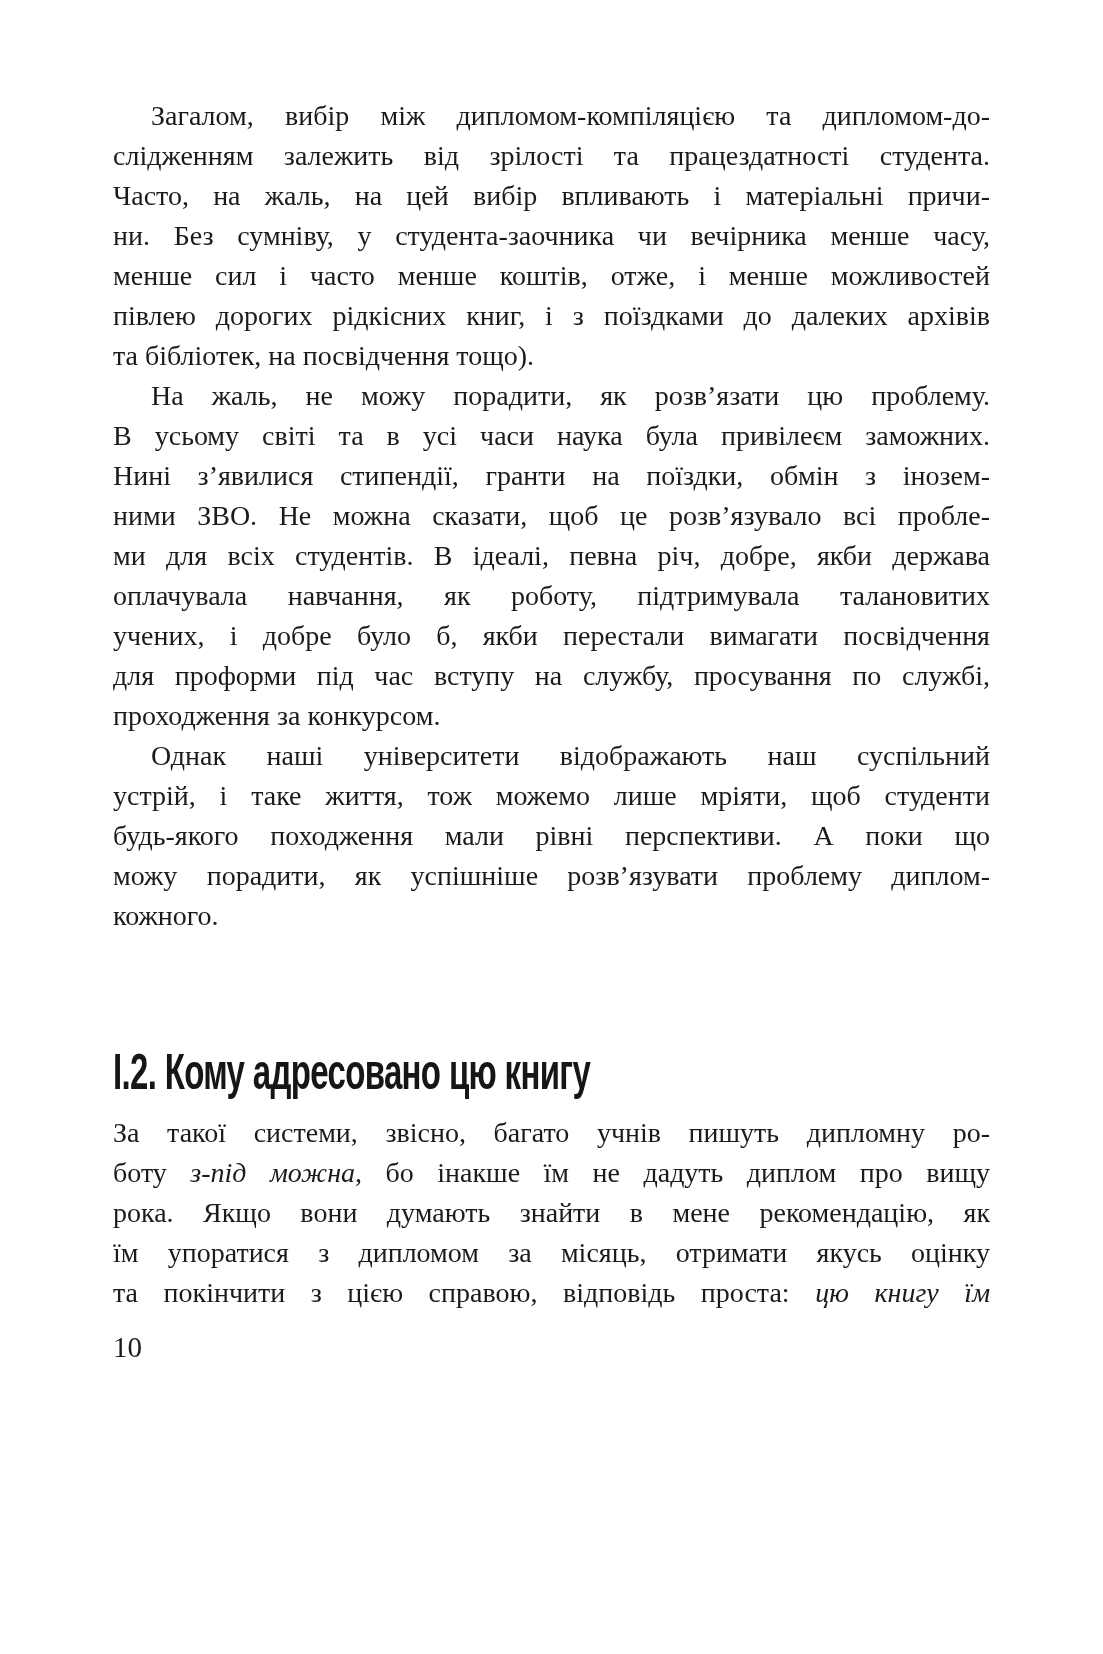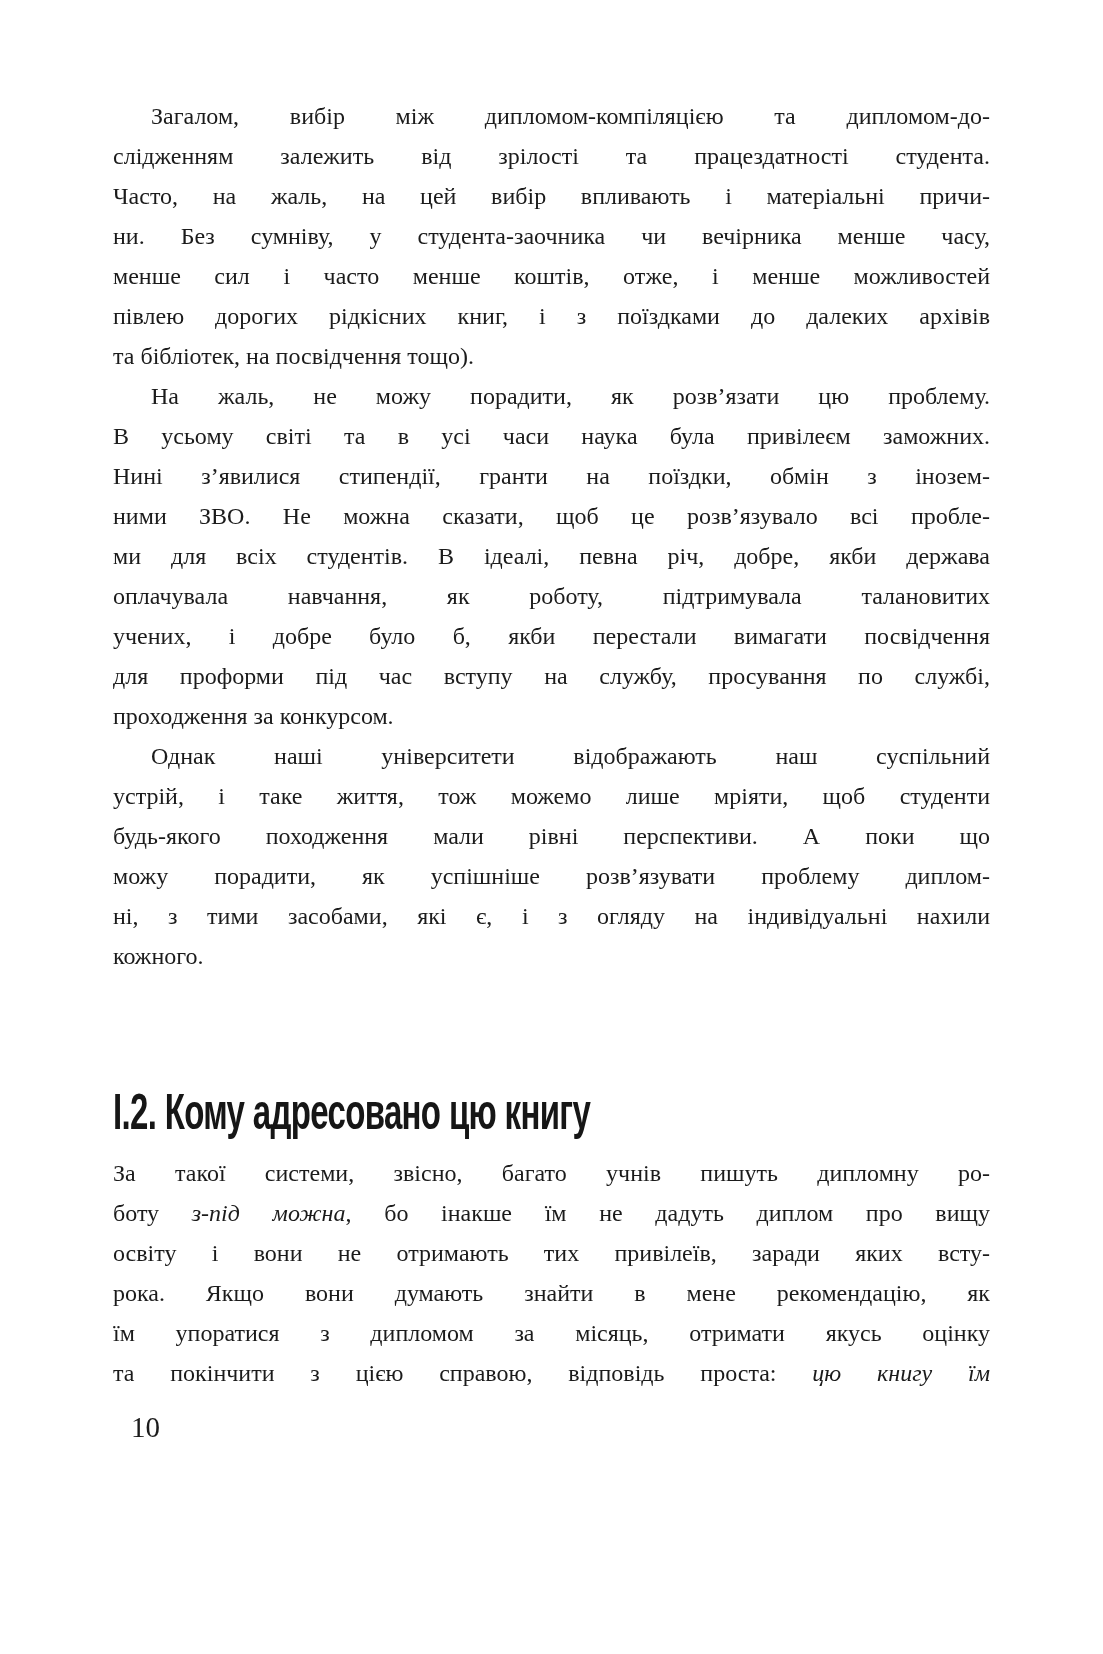--- a/index.html
+++ b/index.html
@@ -17,21 +17,21 @@
     overflow: hidden;
   }
   .text-block {
     position: absolute;
     left: 113px;
     top: 96px;
     width: 877px;
   }
   .paragraph { margin: 0; }
   .line {
-    font-size: 24px;
+    font-size: 28px;
     line-height: 40px;
     text-align: justify;
     text-align-last: justify;
     white-space: normal;
   }
   .line.flush { text-align-last: left; }
   .line.indent { text-indent: 38px; }
   .it { font-style: italic; }
   .heading {
     margin: 108px 0 0 0;
@@ -44,21 +44,20 @@
     transform: scaleX(0.66);
     transform-origin: 0 50%;
     white-space: nowrap;
   }
   .para-after-heading { margin-top: 13px; }
   .page-number {
     margin-top: 14px;
     font-size: 29px;
     line-height: 40px;
     text-align: left;
-    margin-left: 18px;
   }
 </style>
 </head>
 <body>
 
 <div class="page">
   <div class="text-block">
     <div id="paras-before">
         <div class="paragraph">
           <div class="line indent"><span>Загалом, вибір між дипломом-компіляцією та дипломом-до-</span></div>
@@ -78,30 +77,28 @@
           <div class="line"><span>оплачувала навчання, як роботу, підтримувала талановитих</span></div>
           <div class="line"><span>учених, і добре було б, якби перестали вимагати посвідчення</span></div>
           <div class="line"><span>для проформи під час вступу на службу, просування по службі,</span></div>
           <div class="line flush"><span>проходження за конкурсом.</span></div>
         </div>
         <div class="paragraph">
           <div class="line indent"><span>Однак наші університети відображають наш суспільний</span></div>
           <div class="line"><span>устрій, і таке життя, тож можемо лише мріяти, щоб студенти</span></div>
           <div class="line"><span>будь-якого походження мали рівні перспективи. А поки що</span></div>
           <div class="line"><span>можу порадити, як успішніше розв’язувати проблему диплом-</span></div>
-          <div class="line"><span>ні, з тими засобами, які є, і з огляду на індивідуальні нахили</span></div>
           <div class="line flush"><span>кожного.</span></div>
         </div>
       </div>
     <h2 class="heading">І.2. Кому адресовано цю книгу</h2>
     <div id="paras-after">
         <div class="paragraph para-after-heading">
           <div class="line"><span>За такої системи, звісно, багато учнів пишуть дипломну ро-</span></div>
           <div class="line"><span>боту </span><span class="it">з-під можна</span><span>, бо інакше їм не дадуть диплом про вищу</span></div>
-          <div class="line"><span>освіту і вони не отримають тих привілеїв, заради яких всту-</span></div>
           <div class="line"><span>рока. Якщо вони думають знайти в мене рекомендацію, як</span></div>
           <div class="line"><span>їм упоратися з дипломом за місяць, отримати якусь оцінку</span></div>
           <div class="line"><span>та покінчити з цією справою, відповідь проста: </span><span class="it">цю книгу їм</span></div>
         </div>
       </div>
     <div class="page-number">10</div>
   </div>
 </div>
 
 </body></html>

